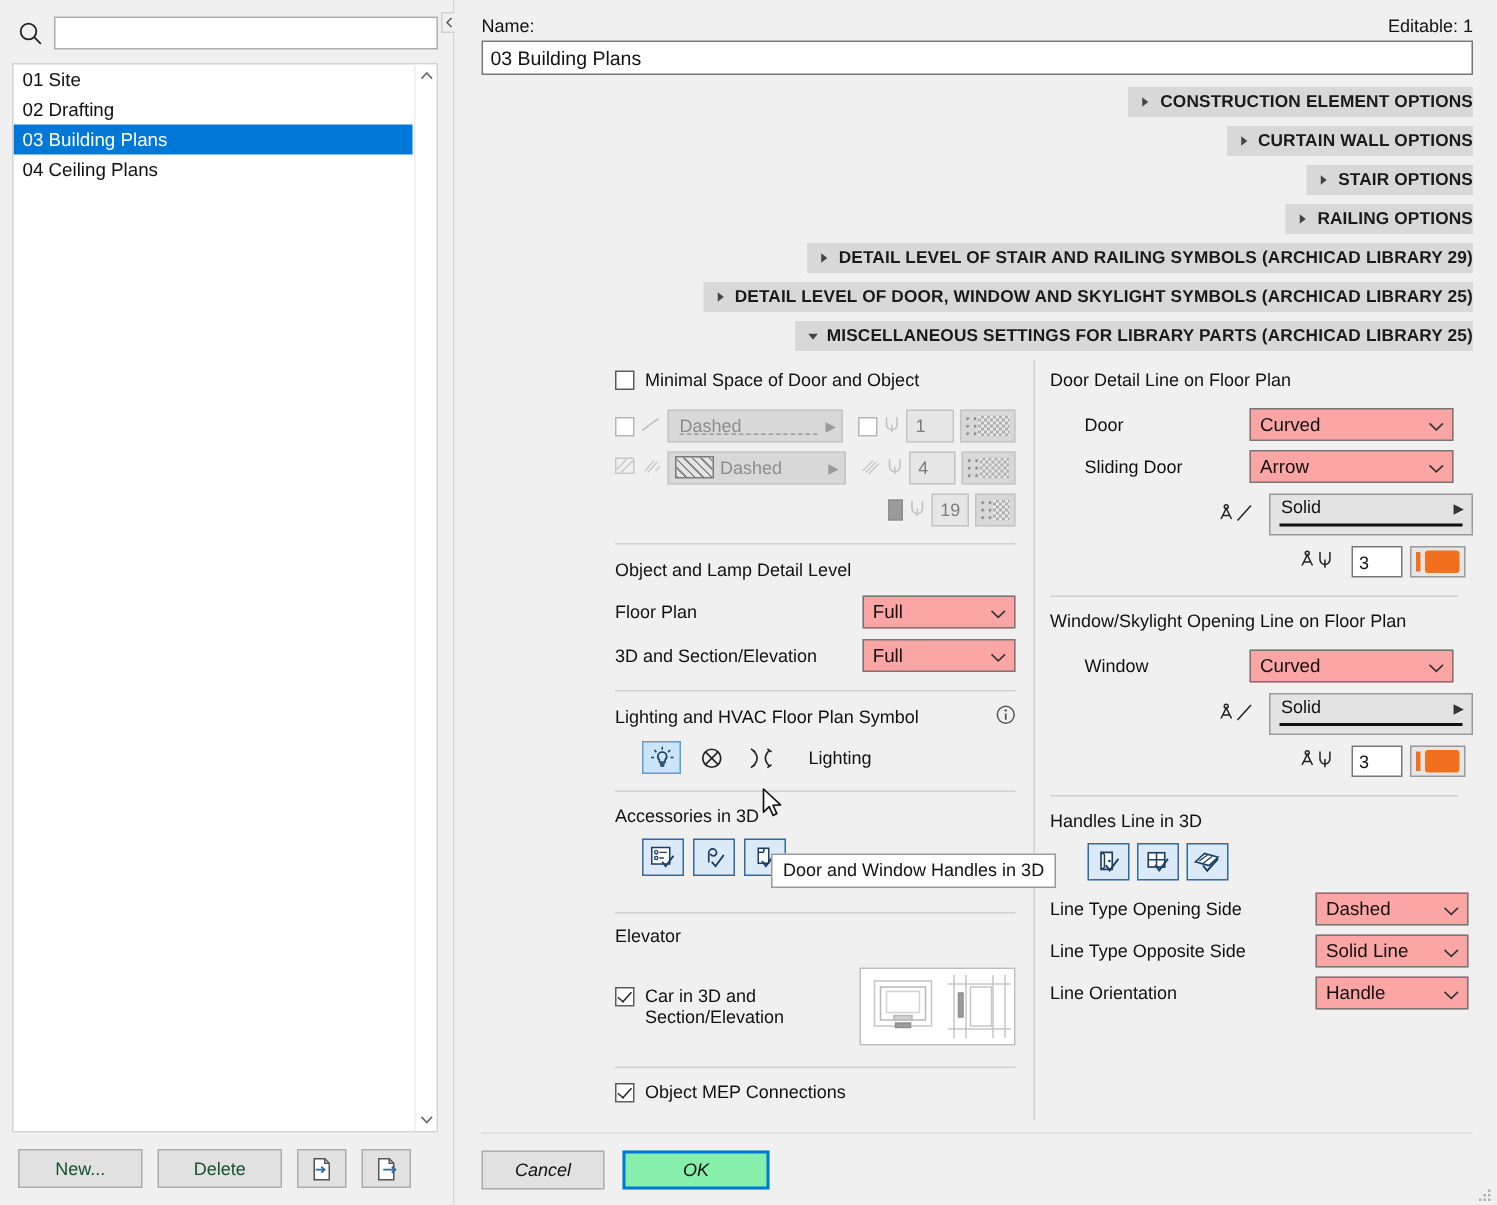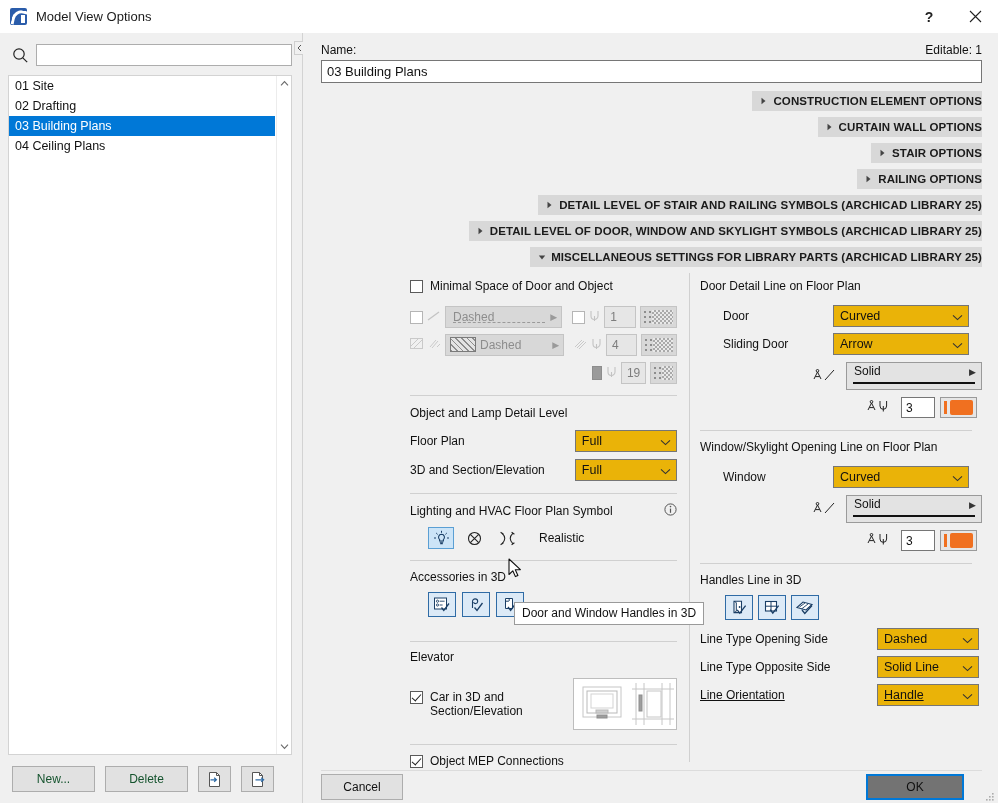--- a/index.html
+++ b/index.html
@@ -75,21 +75,21 @@
 
   
   .chk { display:inline-flex; align-items:flex-start; gap:7px; font-size:12px; }
   .box { width:13px; height:13px; border:1px solid #5a5a5a; background:#fff; flex:none; position:relative; margin-top:1px; }
   .box.checked::after { content:""; position:absolute; left:3px; top:0px; width:4px; height:8px;
                         border:solid #222; border-width:0 1.6px 1.6px 0; transform:rotate(42deg); }
   .box.dim { border-color:#b5b5b5; }
   .subhead { font-size:12px; color:#111; }
   .rule { height:1px; background:#d0d0d0; }
 
-  .combo { border:1px solid #767676; background:#eab308; height:22px; display:flex; align-items:center;
+  .combo { border:1px solid #767676; background:#fca5a5; height:22px; display:flex; align-items:center;
            padding:0 4px 0 6px; font-size:12.5px; color:#111; position:relative; }
   .combo .cv { flex:1; white-space:nowrap; overflow:hidden; }
   .chev { width:12px; height:12px; flex:none; }
   .row-lbl { font-size:12px; color:#111; }
 
   
   .dis-field { background:#d8d8d8; border:1px solid #c4c4c4; height:22px; display:flex; align-items:center;
                padding:0 4px 0 7px; color:#8d8d8d; font-size:12px; position:relative; }
   .dis-field .ar { margin-left:auto; color:#9a9a9a; font-size:9px; }
   .dis-num { background:#e6e6e6; border:1px solid #c4c4c4; height:22px; width:36px; display:flex;
@@ -125,47 +125,33 @@
   .lt-line { position:absolute; left:6px; right:6px; bottom:5px; height:2px; background:#111; }
 
   .preview-box { width:104px; height:52px; border:1px solid #bdbdbd; background:#fff; }
 
   
   .tooltip { position:absolute; background:#fff; border:1px solid #9a9a9a; font-size:12px; color:#111;
              padding:3px 7px 4px 7px; white-space:nowrap; z-index:40; }
   .cursor { position:absolute; z-index:41; }
 
   
-  .right-footer { height:33px; flex:none; display:flex; align-items:center; justify-content:space-between;
-                  padding:0 18px 0 0; gap:12px; border-top:1px solid #dcdcdc; margin:0 16px 0 18px; }
+  .right-footer { height:48px; flex:none; display:flex; align-items:center; justify-content:flex-start;
+                  padding:0 18px 0 0; gap:12px; border-top:1px solid #dcdcdc; margin:0 16px 0 18px;font-style:italic; }
   .btn-dlg { width:82px; height:26px; background:#e1e1e1; border:1px solid #adadad; font-size:12px;
              display:flex; align-items:center; justify-content:center; }
-  .btn-dlg.primary { border:2px solid #0078d7; background:#737373; }
+  .btn-dlg.primary { border:2px solid #0078d7; background:#86efac; }
 
   .grip { position:absolute; right:3px; bottom:2px; width:10px; height:10px; }
 </style>
 </head>
 <body>
 
 <div class="window">
 
-  <div class="titlebar">
-    <div class="app-icon"></div>
-    <div class="title-text">Model View Options</div>
-    <div class="tb-buttons">
-      <div class="tb-btn">
-        <span style="font-size:14px;font-weight:600;">?</span>
-      </div>
-      <div class="tb-btn close">
-        <svg width="13" height="13" viewBox="0 0 13 13">
-          <path d="M1 1 L12 12 M12 1 L1 12" stroke="#222" stroke-width="1.1" fill="none"></path>
-        </svg>
-      </div>
-    </div>
-  </div>
 
   <div class="body-split">
 
     <div class="left-pane">
 
       <div class="search-row">
         <span class="search-icon">
           <svg width="17" height="17" viewBox="0 0 17 17">
             <circle cx="7" cy="7" r="5.2" stroke="#222" stroke-width="1.2" fill="none"></circle>
             <path d="M10.8 10.8 L15.2 15.2" stroke="#222" stroke-width="1.2" fill="none"></path>
@@ -263,21 +249,21 @@
               </svg>
           </span>
           <span class="section-title">RAILING OPTIONS</span>
         </div>
         <div class="section-header">
           <span class="tri">
             <svg width="7" height="8" viewBox="0 0 7 8">
                 <path d="M1.5 0.8 L5.5 4 L1.5 7.2 z" fill="#444"></path>
               </svg>
           </span>
-          <span class="section-title">DETAIL LEVEL OF STAIR AND RAILING SYMBOLS (ARCHICAD LIBRARY 25)</span>
+          <span class="section-title">DETAIL LEVEL OF STAIR AND RAILING SYMBOLS (ARCHICAD LIBRARY 29)</span>
         </div>
         <div class="section-header">
           <span class="tri">
             <svg width="7" height="8" viewBox="0 0 7 8">
                 <path d="M1.5 0.8 L5.5 4 L1.5 7.2 z" fill="#444"></path>
               </svg>
           </span>
           <span class="section-title">DETAIL LEVEL OF DOOR, WINDOW AND SKYLIGHT SYMBOLS (ARCHICAD LIBRARY 25)</span>
         </div>
 
@@ -434,21 +420,21 @@
                   <path d="M4.3 4.3 L12.7 12.7 M12.7 4.3 L4.3 12.7" stroke="#222" stroke-width="1.1"></path>
                 </svg>
               </span>
               <span class="tgl">
                 <svg width="19" height="17" viewBox="0 0 19 17">
                   <path d="M4 3.2 Q9.5 8.5 4 13.8" fill="none" stroke="#222" stroke-width="1.1"></path>
                   <path d="M15 3.2 Q9.5 8.5 15 13.8" fill="none" stroke="#222" stroke-width="1.1"></path>
                   <path d="M2.6 2.2 L5.4 4.2 M13.6 2.2 L16.4 4.2 M2.6 14.8 L5.4 12.8 M13.6 14.8 L16.4 12.8" stroke="#222" stroke-width="1.1"></path>
                 </svg>
               </span>
-              <span class="row-lbl" style="margin-left:12px;">Realistic</span>
+              <span class="row-lbl" style="margin-left:12px;">Lighting</span>
             </div>
 
             <div class="rule" style="margin:11px 0 0 0;"></div>
 
             <div class="subhead" style="margin-top:9px;">Accessories in 3D</div>
 
             <div style="display:flex;gap:6px;margin-top:8px;padding-left:18px;position:relative;">
               <span class="tgl outlined">
                 <svg width="18" height="17" viewBox="0 0 18 17">
                   <rect x="1.5" y="2" width="12" height="11" fill="#fff" stroke="#1b3f66" stroke-width="1"></rect>
@@ -675,21 +661,21 @@
               <div class="combo" style="width:102px;">
                 <span class="cv">Solid Line</span>
                 <span class="chev">
                   <svg width="11" height="7" viewBox="0 0 11 7">
                       <path d="M1 1.3 L5.5 5.6 L10 1.3" stroke="#333" stroke-width="1.1" fill="none"></path>
                     </svg>
                 </span>
               </div>
             </div>
 
-            <div style="display:flex;align-items:center;margin-top:6px;text-decoration:underline;">
+            <div style="display:flex;align-items:center;margin-top:6px;">
               <span class="row-lbl" style="width:177px;">Line Orientation</span>
               <div class="combo" style="width:102px;">
                 <span class="cv">Handle</span>
                 <span class="chev">
                   <svg width="11" height="7" viewBox="0 0 11 7">
                       <path d="M1 1.3 L5.5 5.6 L10 1.3" stroke="#333" stroke-width="1.1" fill="none"></path>
                     </svg>
                 </span>
               </div>
             </div>

